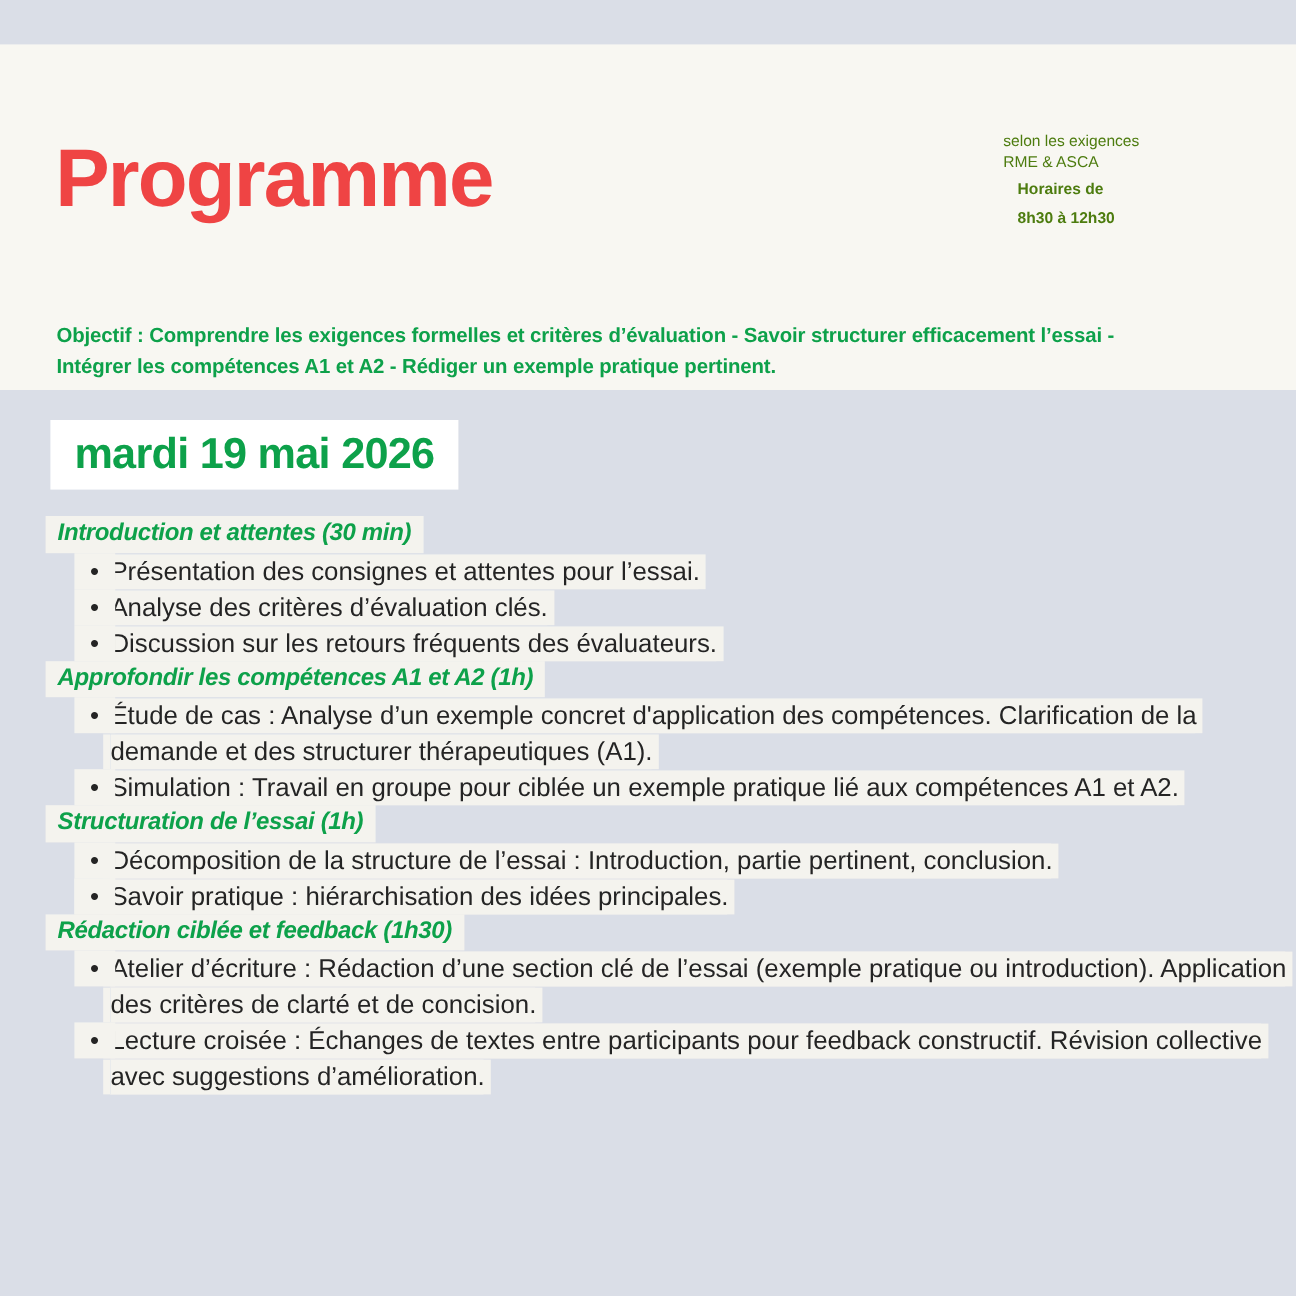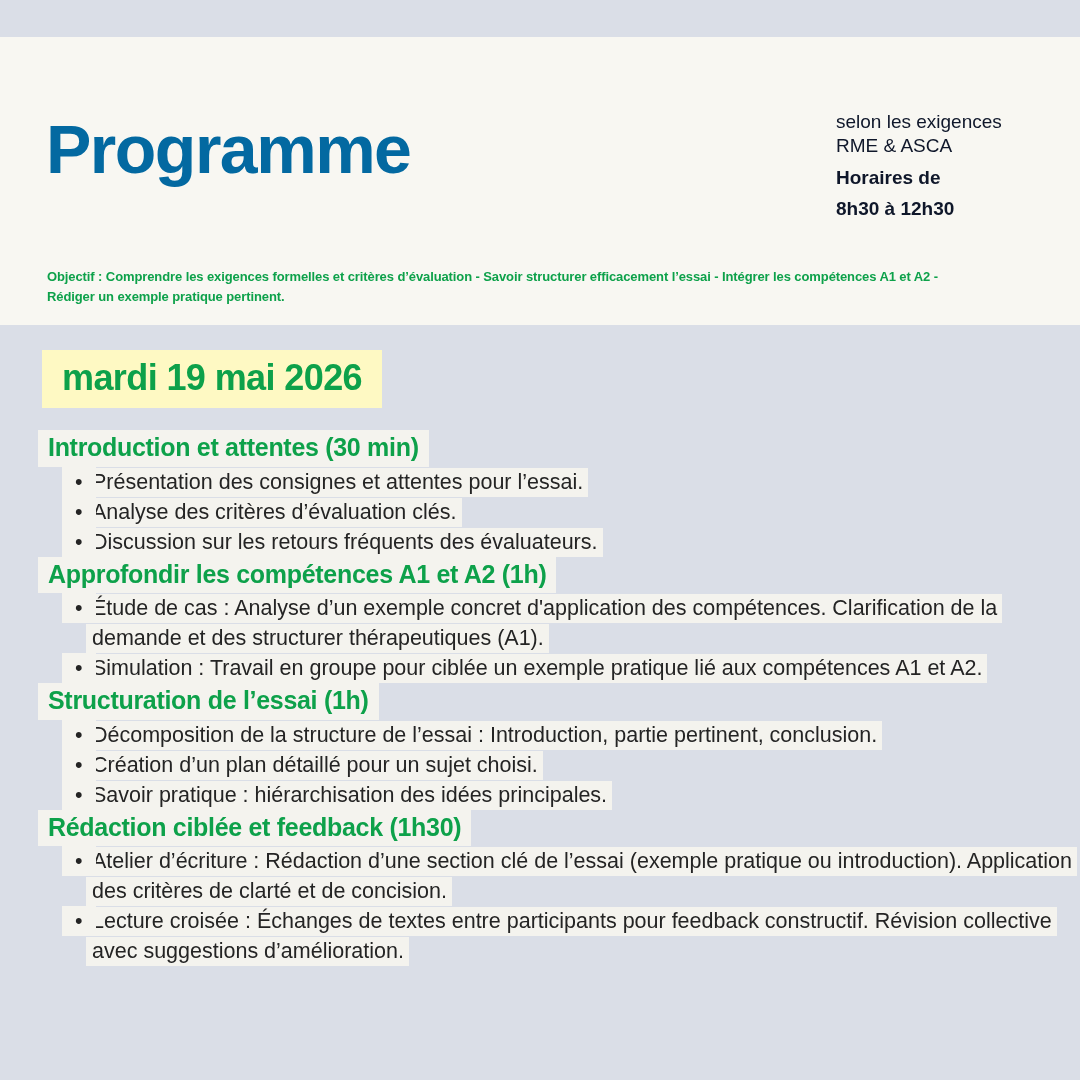--- a/index.html
+++ b/index.html
@@ -25,95 +25,97 @@
     background: #f8f7f2;
     box-sizing: border-box;
   }
 
   .page-title {
     position: absolute;
     left: 46px;
     top: 78px;
     font-size: 68px;
     font-weight: bold;
-    color: #0369a1;
+    color: #ef4444;
     letter-spacing: -1.5px;
     line-height: 1;
     margin: 0;
   }
 
   .header-meta {
     position: absolute;
     left: 836px;
     top: 73px;
     width: 230px;
-    font-size: 19px;
+    font-size: 13px;
     line-height: 1.28;
-    color: #0f172a;
+    color: #4d7c0f;
   }
   .header-meta .meta-line {
     display: block;
     white-space: nowrap;
   }
   .header-meta .meta-strong {
     font-weight: bold;
     display: block;
     white-space: nowrap;
   }
   .header-meta .meta-strong.spaced {
     margin-top: 7px;
+    margin-left: 12px;
   }
 
   .objective {
     position: absolute;
     left: 47px;
     top: 230px;
     width: 900px;
-    font-size: 13px;
+    font-size: 17px;
     font-weight: bold;
     color: #0da14a;
     line-height: 1.55;
     letter-spacing: -0.1px;
   }
 
   
   .body-area {
     position: absolute;
     left: 0;
     top: 325px;
     width: 1080px;
     height: 755px;
   }
 
   .date-badge {
     display: inline-block;
     margin: 25px 0 0 42px;
-    background: #fef9c3;
+    background: #ffffff;
     color: #0da14a;
     font-size: 36px;
     font-weight: bold;
     letter-spacing: -0.6px;
     padding: 10px 20px 12px 20px;
     line-height: 1;
   }
 
   .schedule {
     margin-top: 22px;
   }
 
   .section-heading {
     display: inline-block;
     margin: 0 0 0 38px;
     background: #f4f3ee;
     color: #0da14a;
-    font-size: 25px;
+    font-size: 20px;
     font-weight: bold;
     letter-spacing: -0.3px;
     line-height: 1.18;
     padding: 3px 10px 4px 10px;
+    font-style: italic;
   }
 
   ul.bullets {
     list-style: none;
     margin: 0;
     padding: 0;
   }
 
   ul.bullets li {
     position: relative;
@@ -186,21 +188,21 @@
           <li><span class="bullet-dot">•</span><span class="bullet-text">Présentation des consignes et attentes pour l’essai.</span></li>
           <li><span class="bullet-dot">•</span><span class="bullet-text">Analyse des critères d’évaluation clés.</span></li>
           <li><span class="bullet-dot">•</span><span class="bullet-text">Discussion sur les retours fréquents des évaluateurs.</span></li>
         </ul></div>
       <div class="section-block"><div class="section-heading">Approfondir les compétences A1 et A2 (1h)</div><ul class="bullets">
           <li><span class="bullet-dot">•</span><span class="bullet-text">Étude de cas : Analyse d’un exemple concret d'application des compétences. Clarification de la demande et des structurer thérapeutiques (A1).</span></li>
           <li><span class="bullet-dot">•</span><span class="bullet-text">Simulation : Travail en groupe pour ciblée un exemple pratique lié aux compétences A1 et A2.</span></li>
         </ul></div>
       <div class="section-block"><div class="section-heading">Structuration de l’essai (1h)</div><ul class="bullets">
           <li><span class="bullet-dot">•</span><span class="bullet-text">Décomposition de la structure de l’essai : Introduction, partie pertinent, conclusion.</span></li>
-          <li><span class="bullet-dot">•</span><span class="bullet-text">Création d’un plan détaillé pour un sujet choisi.</span></li>
+          <li><span class="bullet-dot">•</span></li>
           <li><span class="bullet-dot">•</span><span class="bullet-text">Savoir pratique : hiérarchisation des idées principales.</span></li>
         </ul></div>
       <div class="section-block"><div class="section-heading">Rédaction ciblée et feedback (1h30)</div><ul class="bullets">
           <li><span class="bullet-dot">•</span><span class="bullet-text">Atelier d’écriture : Rédaction d’une section clé de l’essai (exemple pratique ou introduction). Application des critères de clarté et de concision.</span></li>
           <li><span class="bullet-dot">•</span><span class="bullet-text">Lecture croisée : Échanges de textes entre participants pour feedback constructif. Révision collective avec suggestions d’amélioration.</span></li>
         </ul></div>
     </div>
 </div>
 
 </body></html>

